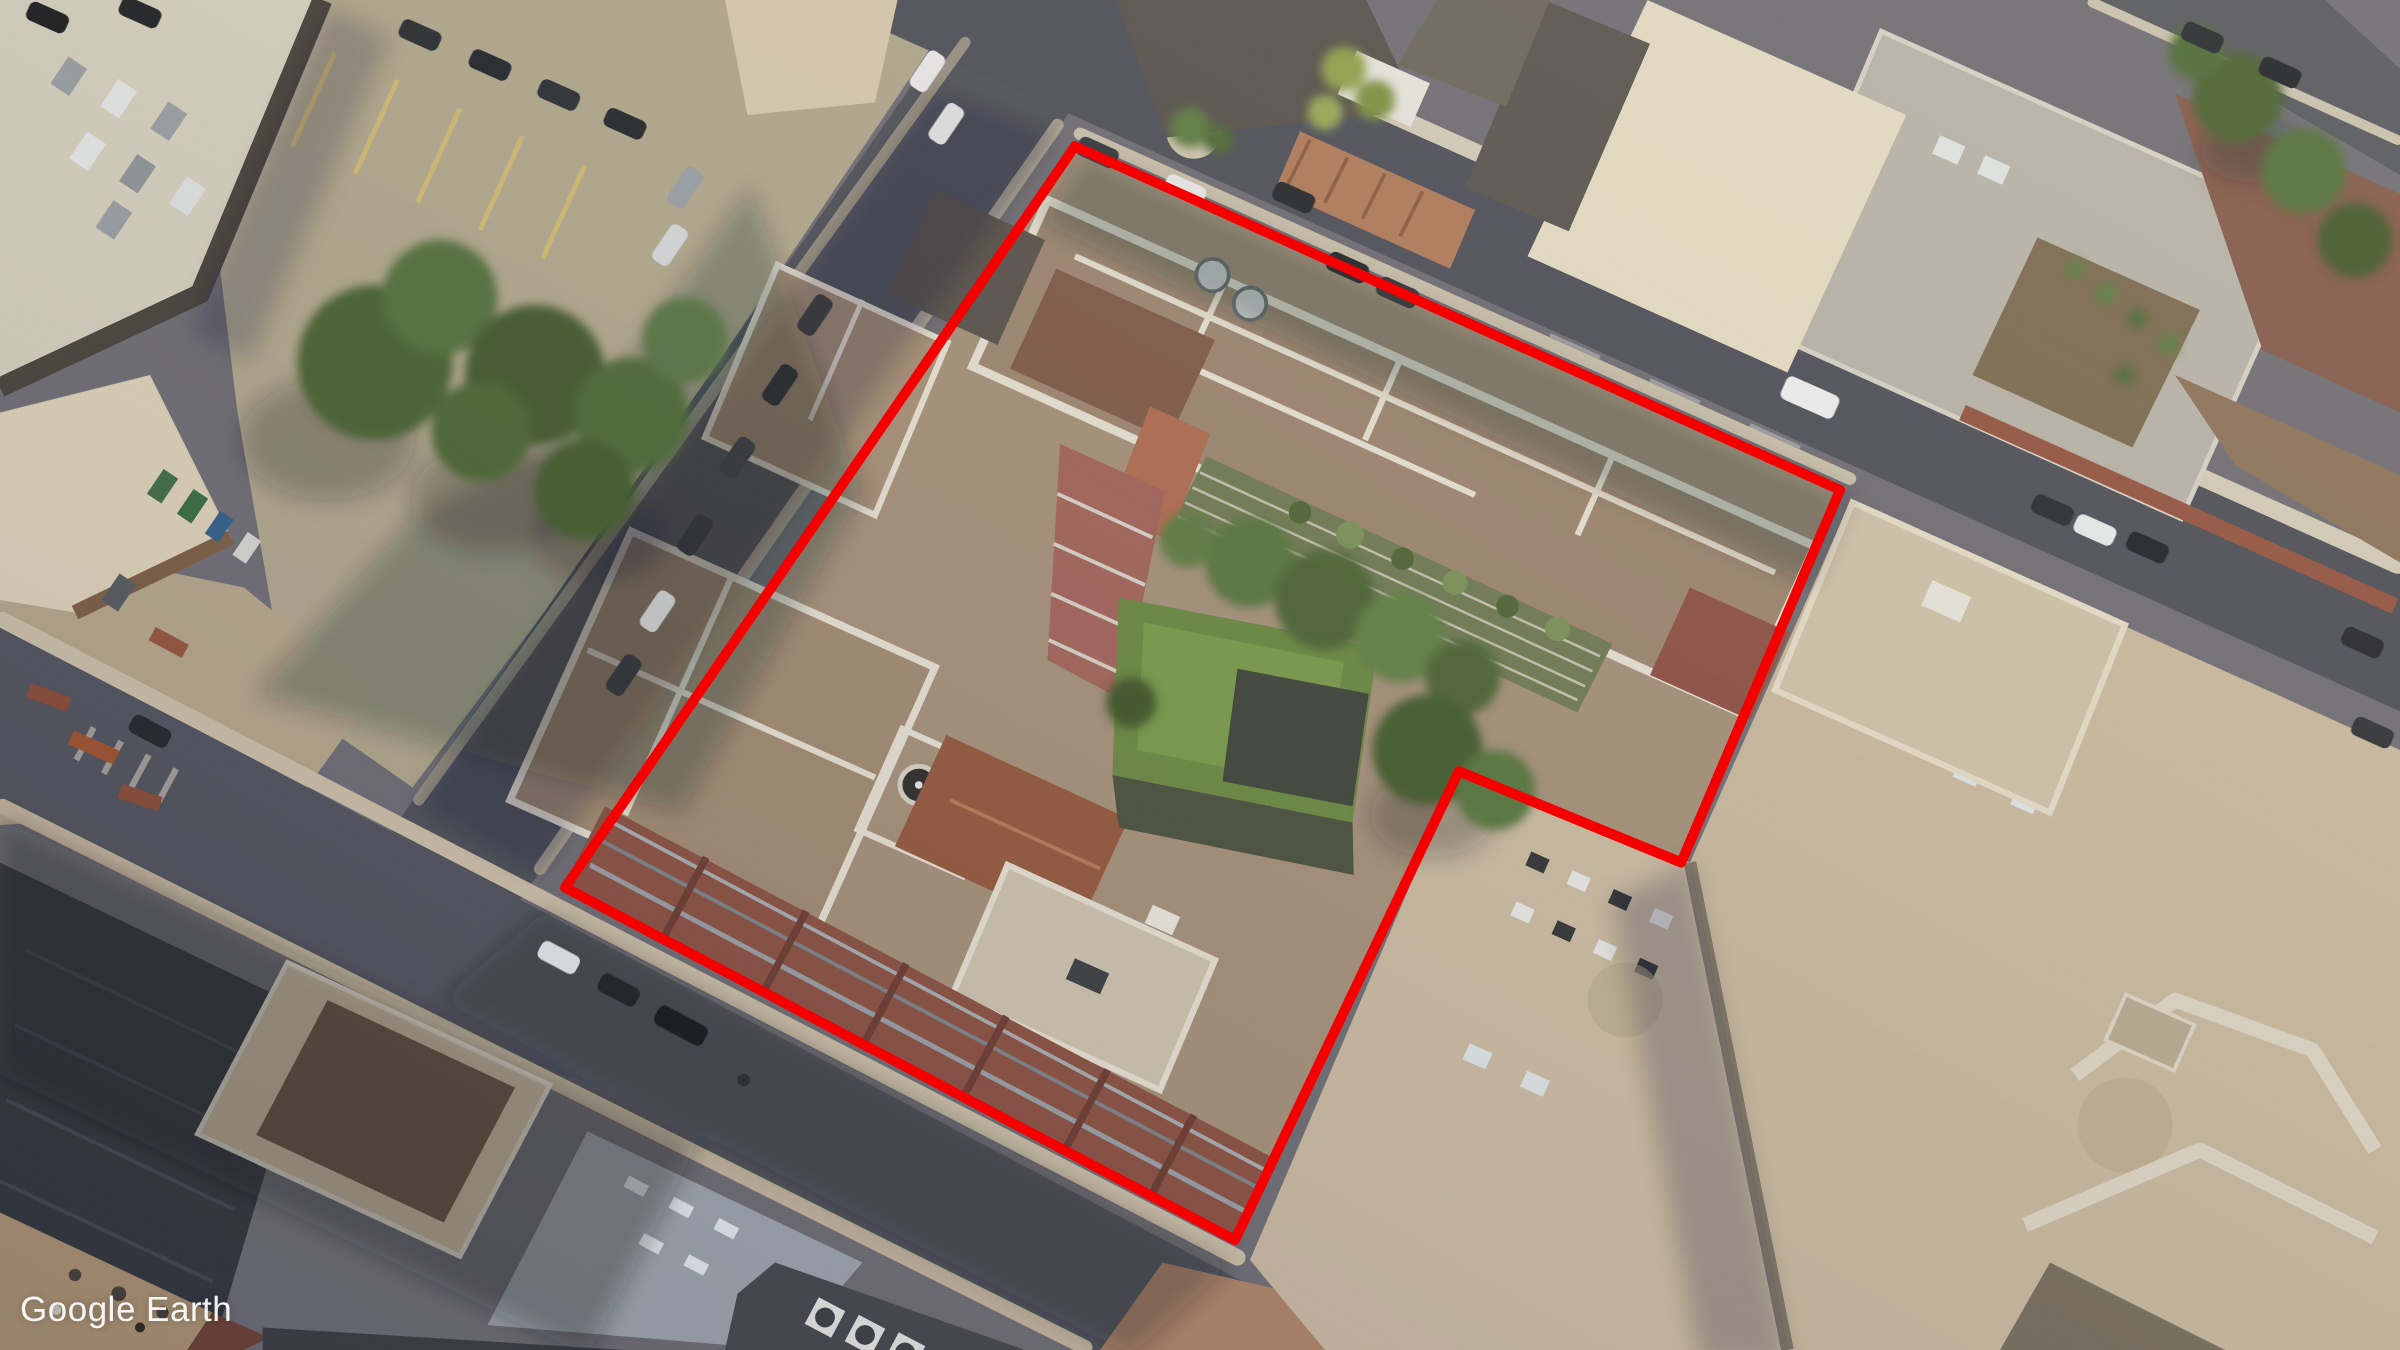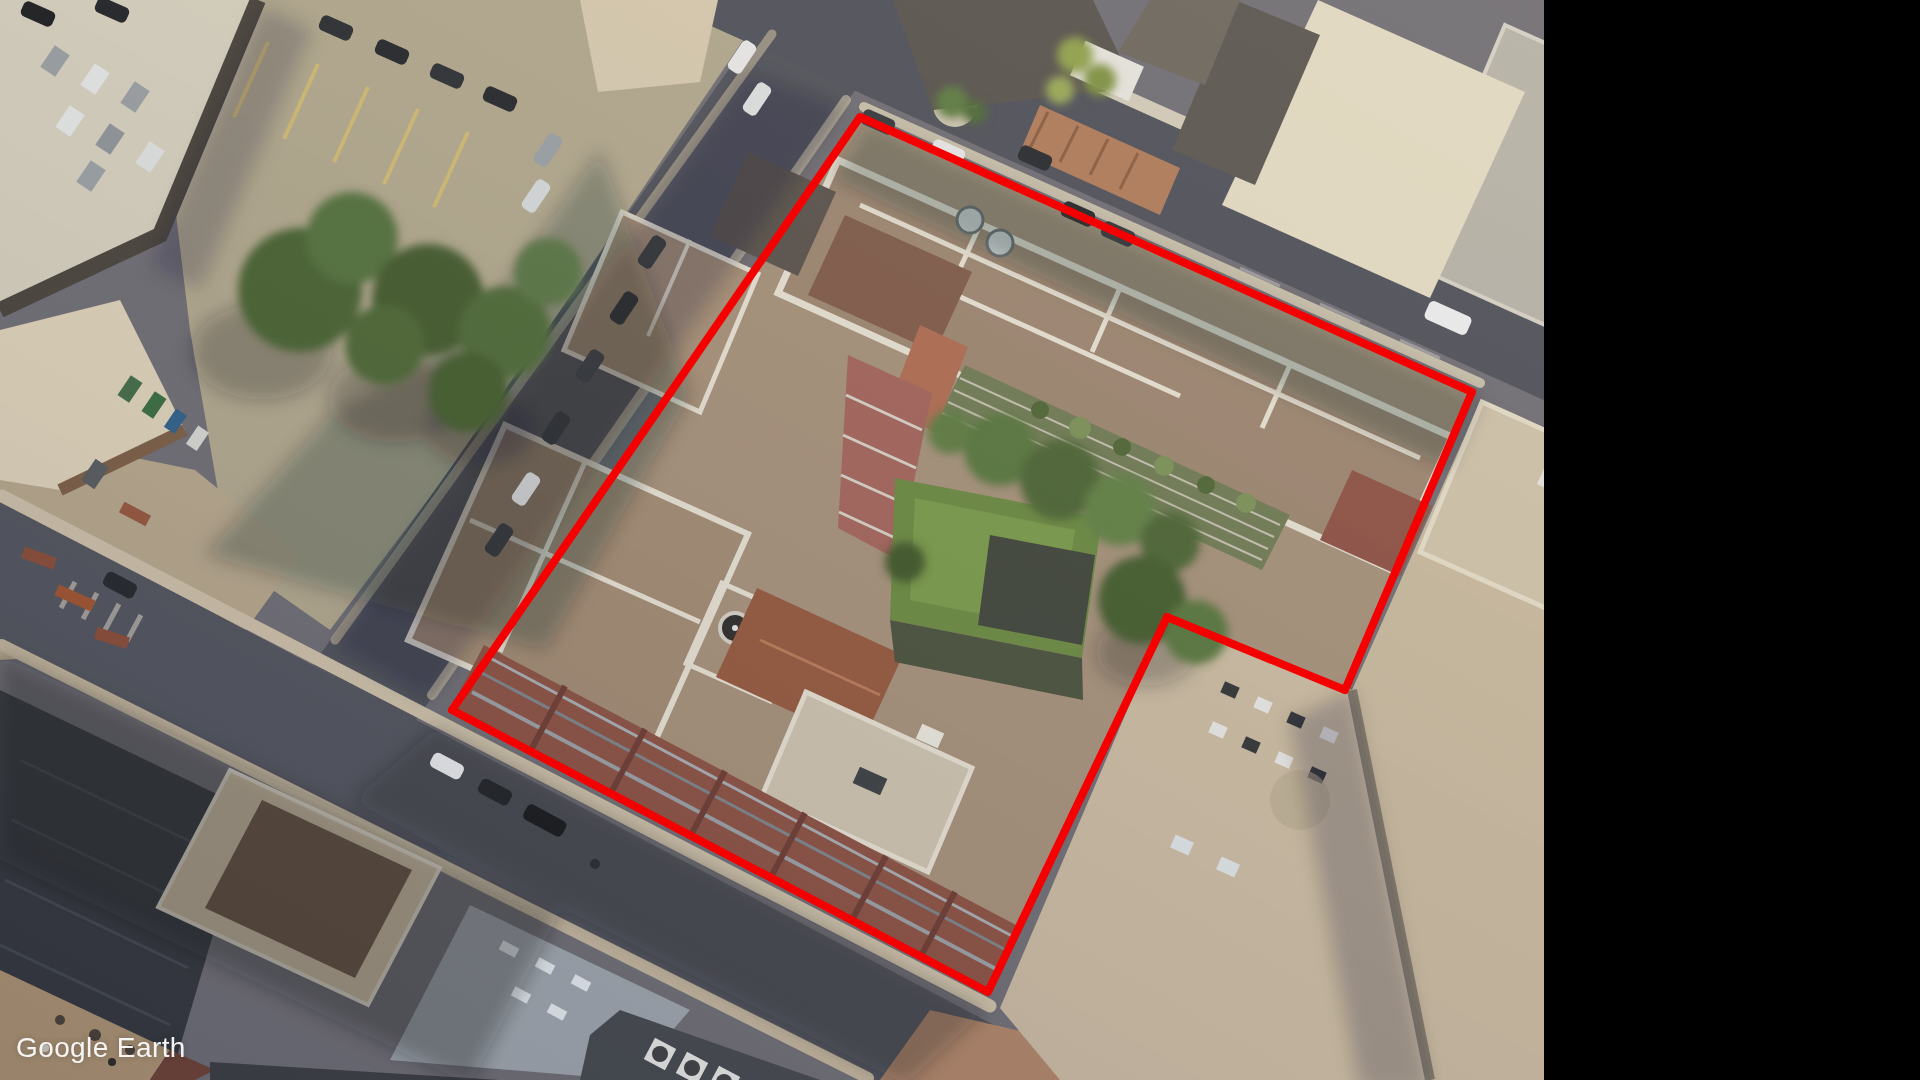--- a/index.html
+++ b/index.html
@@ -1,16 +1,16 @@
 <!DOCTYPE html>
 <html><head>
 <meta charset="utf-8">
 <style>
   html,body{margin:0;padding:0;background:#000;}
-  .stage{position:relative;width:1544px;height:1080px;overflow:hidden;
+  .stage{position:relative;width:1920px;height:1080px;overflow:hidden;
          font-family:"Liberation Sans",sans-serif;background:#737373;}
   .stage svg{position:absolute;inset:0;display:block;}
   .watermark{position:absolute;left:16px;bottom:16px;
              font-size:28px;font-weight:400;letter-spacing:.4px;
              color:rgba(255,255,255,.93);text-shadow:0 0 6px rgba(0,0,0,.25);
              font-family:"Liberation Sans",sans-serif;user-select:none;}
 </style>
 </head>
 <body>
 

